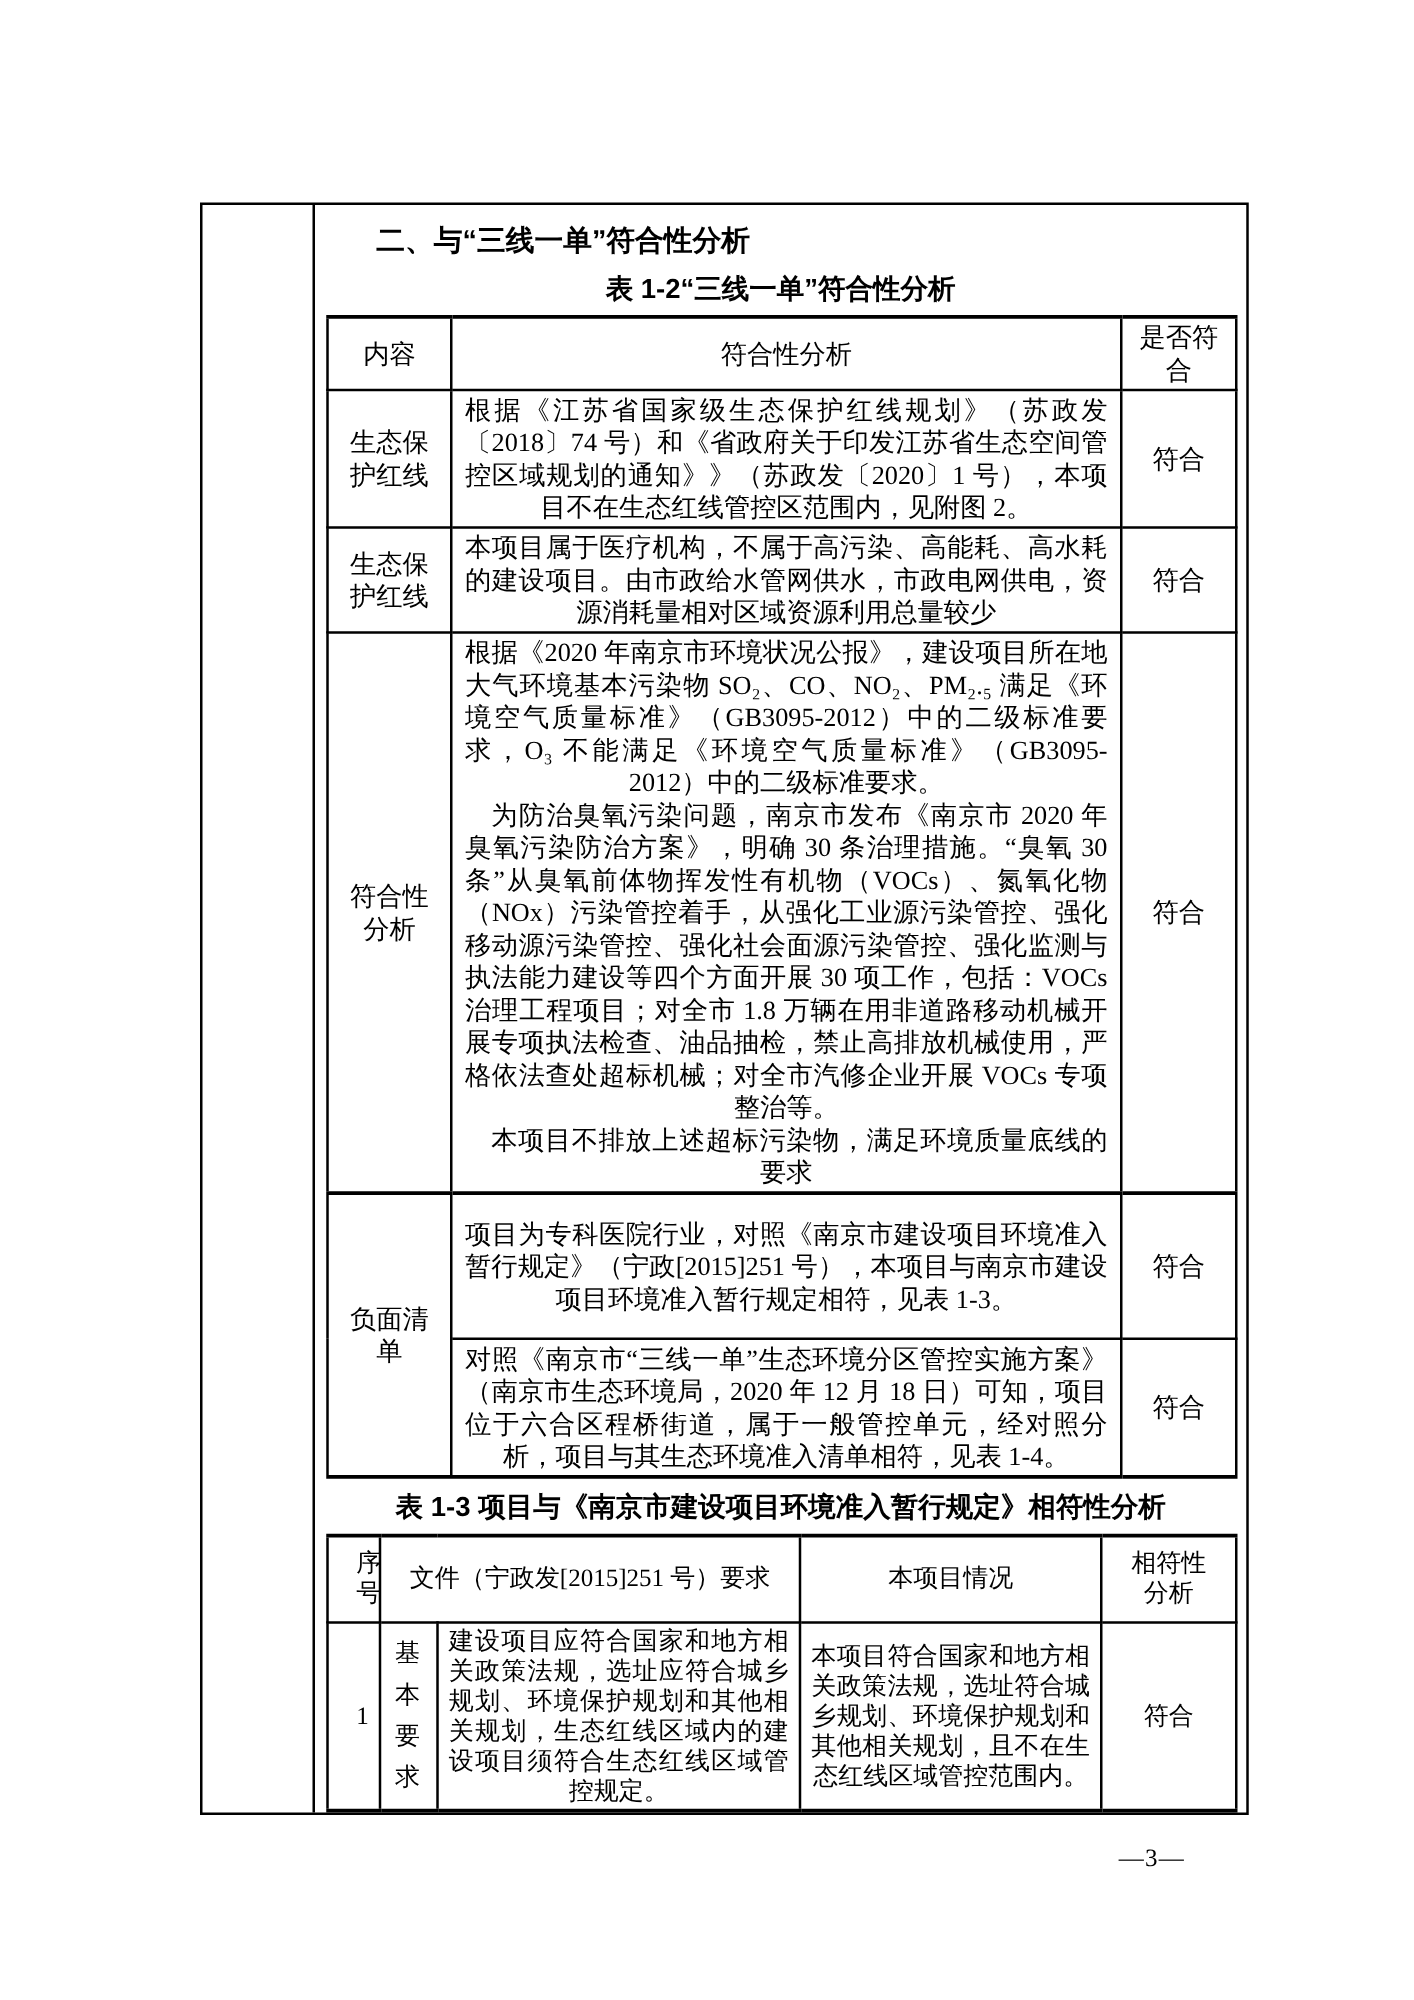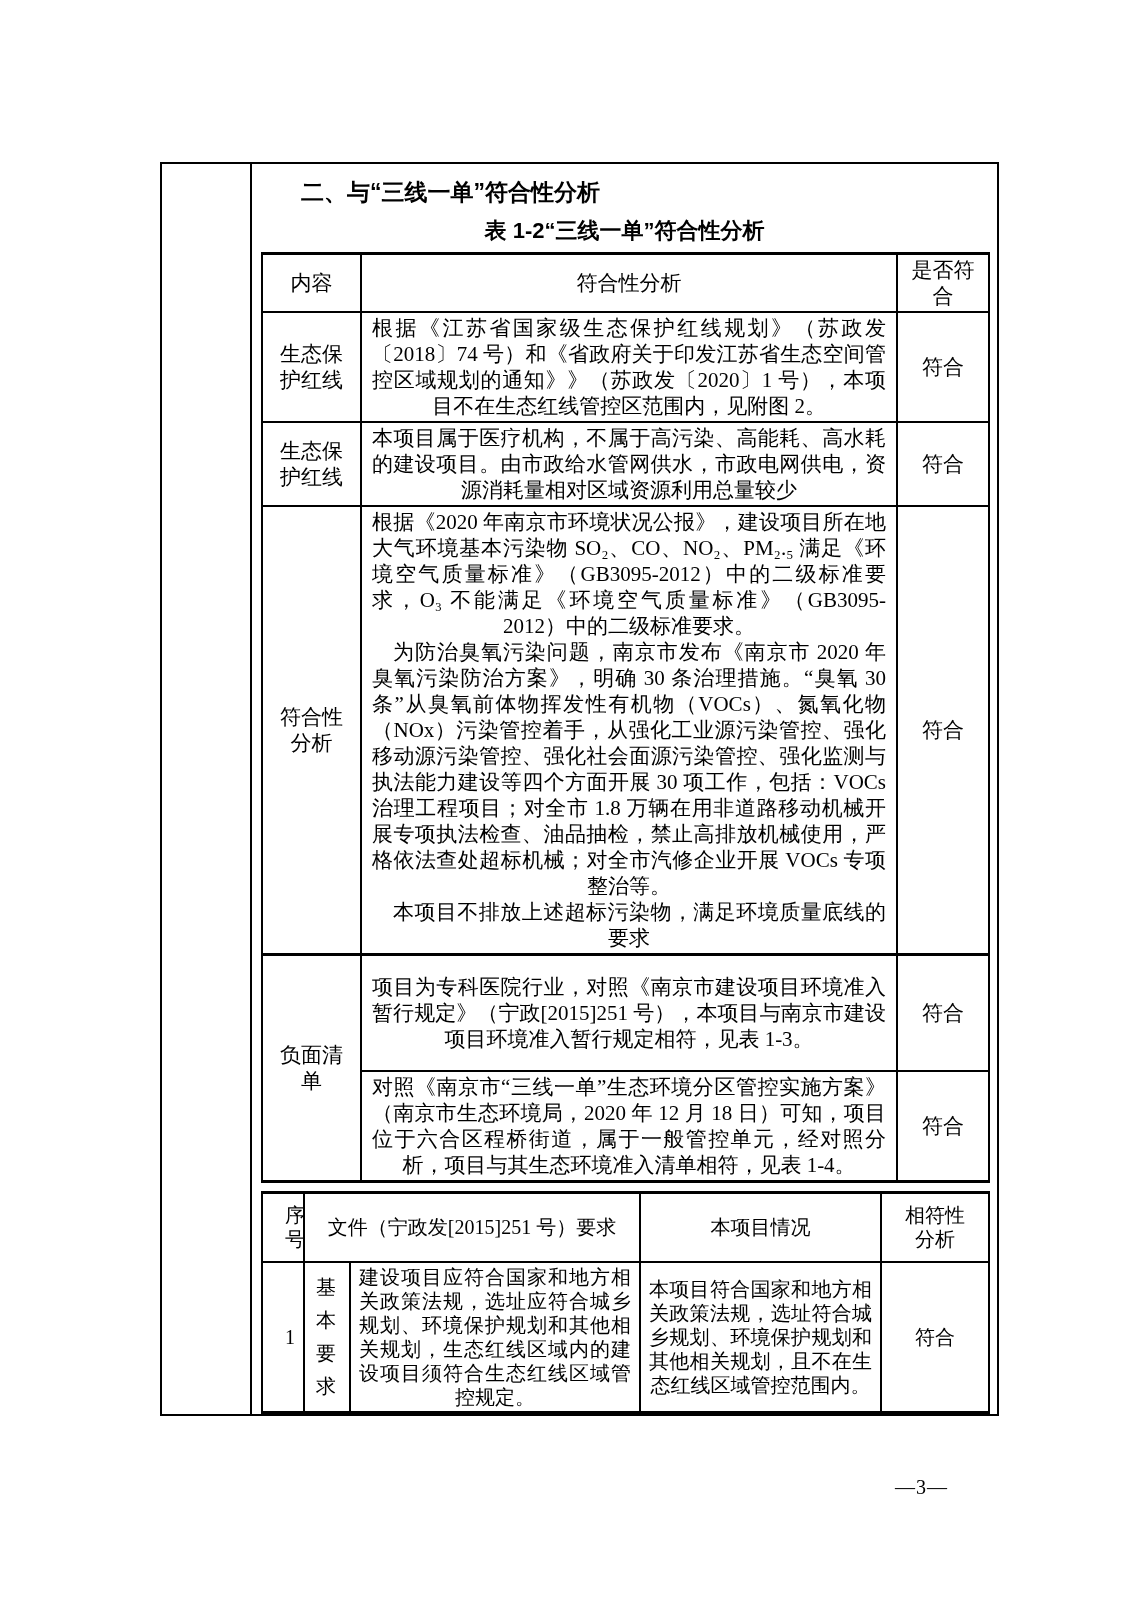--- a/index.html
+++ b/index.html
@@ -167,20 +167,21 @@
         </tr>
         <tr class="r3b">
           <td class="an">
             <p>对照《南京市“三线一单”生态环境分区管控实施方案》（南京市生态环境局，2020 年 12 月 18 日）可知，项目位于六合区程桥街道，属于一般管控单元，经对照分析，项目与其生态环境准入清单相符，见表 1-4。</p>
           </td>
           <td class="st">符合</td>
         </tr>
       </tbody>
     </table>
 
+    <div class="tbl-title t13-title">表 1-3 项目与《南京市建设项目环境准入暂行规定》相符性分析</div>
 
     <table class="t13 thick">
       <colgroup>
         <col style="width:42px">
         <col style="width:46px">
         <col style="width:290px">
         <col style="width:241px">
         <col style="width:108px">
       </colgroup>
       <tbody>

